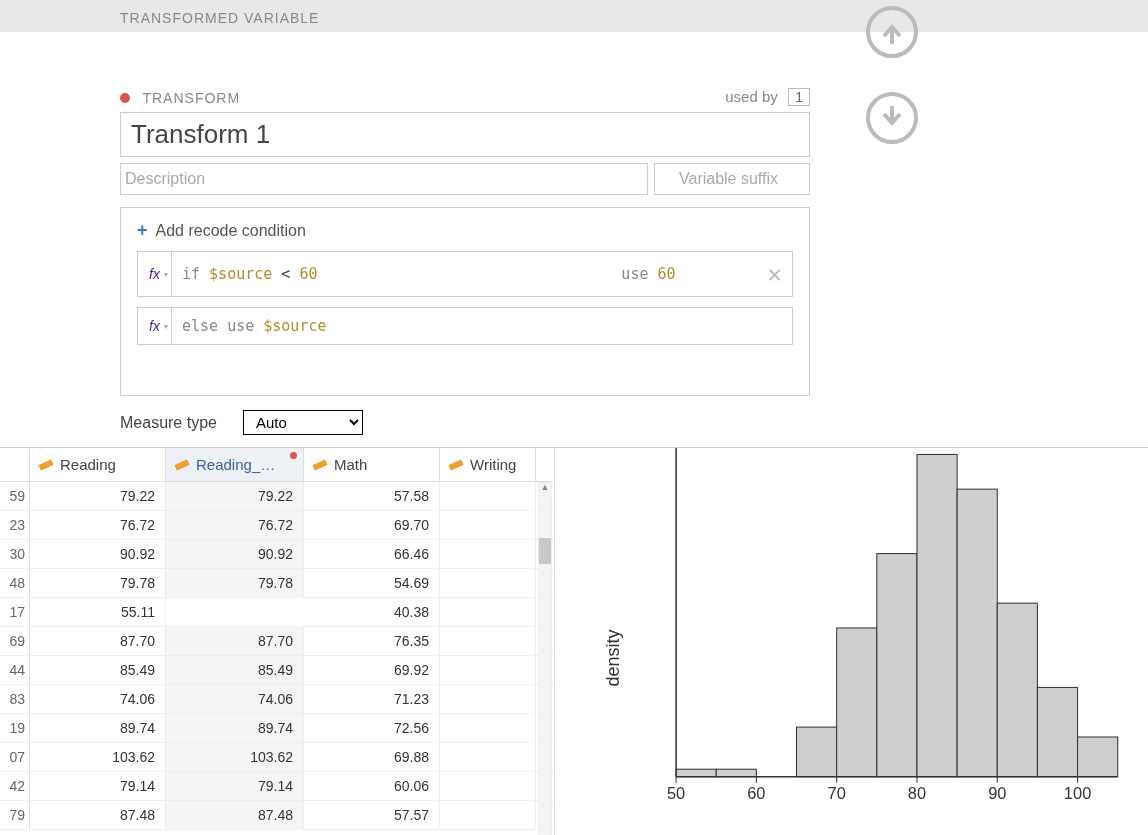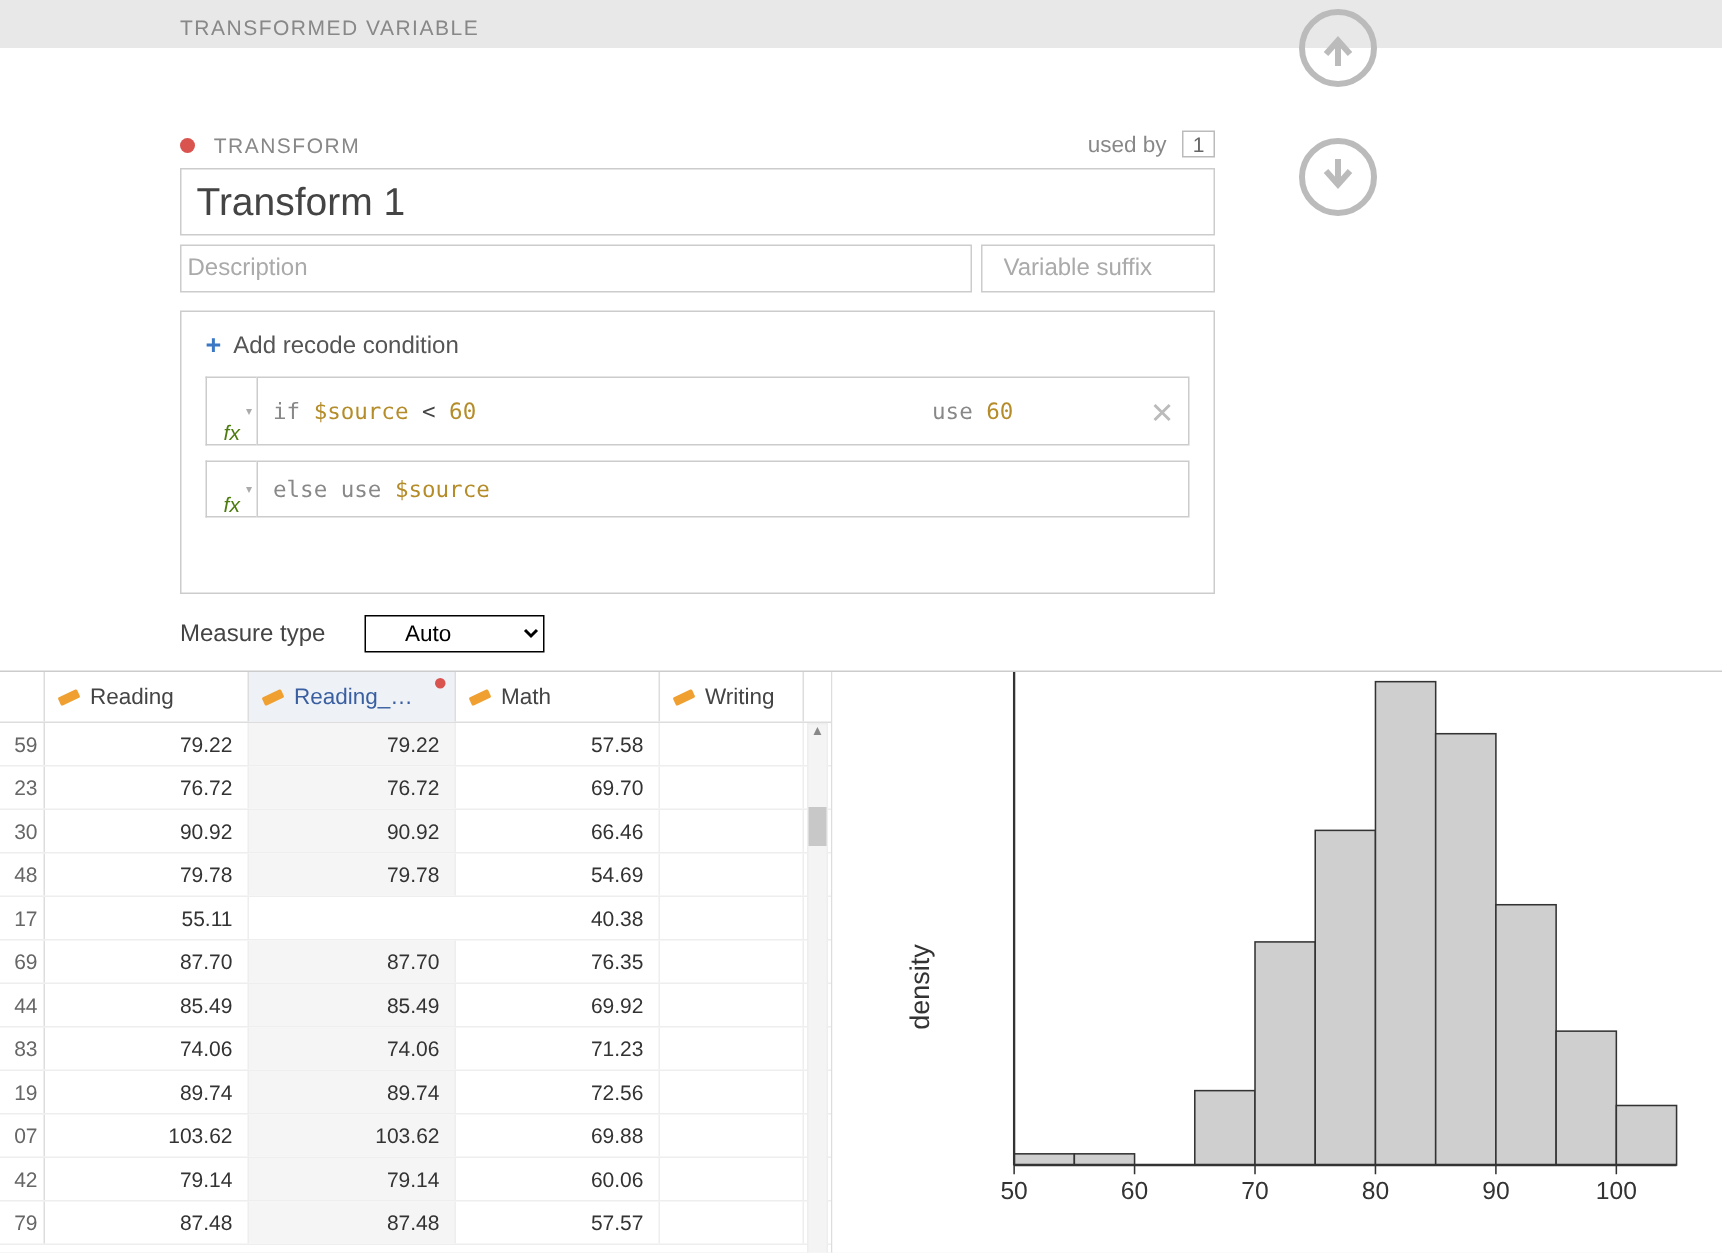--- a/index.html
+++ b/index.html
@@ -10,35 +10,35 @@
   .panel-inner { padding:18px 0 12px 120px;}
   .panel-card { width:690px;margin-top:38px;}
   .row1 { display:flex; align-items:center; justify-content:space-between; width:690px;}
   .dot { width:10px; height:10px; border-radius:50%; background:#d9534f; display:inline-block; margin-right:8px; vertical-align:middle;}
   .tlabel { color:#888; letter-spacing:1px; font-size:14px; vertical-align:middle;}
   .usedby { color:#888; font-size:15px;}
   .usedby-num { border:1px solid #bbb; padding:0 6px; margin-left:6px; color:#666; font-size:14px;}
   .name-input { width:690px; margin-top:6px; border:1px solid #ccc; font-size:26px; padding:6px 10px; color:#444; background:#fff;}
   .two { display:flex; gap:6px; margin-top:6px; width:690px;}
   .desc-input { flex:1; border:1px solid #ccc; font-size:16px; padding:6px 4px; color:#444;}
-  .suffix-input { width:156px; border:1px solid #ccc; font-size:16px; padding:6px 14px; color:#444;}
+  .suffix-input { width:156px; border:1px solid #ccc; font-size:16px; padding:6px 24px; color:#444;}
   ::placeholder { color:#aaa; }
   .recode-box { width:690px; border:1px solid #ccc; margin-top:12px; padding:12px 16px 40px 16px; background:#fff;}
   .add-line { color:#555; font-size:16px; margin-bottom:10px; cursor:pointer; display:flex; align-items:center;}
   .plus { color:#3b78c4; font-weight:bold; font-size:18px; margin-right:8px;}
   .cond-row { display:flex; align-items:stretch; margin-bottom:10px;}
-  .fx-btn { width:34px; border:1px solid #ccc; border-right:none; display:flex; align-items:flex-end; justify-content:center; color:#4d7c0f; font-style:italic; position:relative; cursor:pointer; font-size:14px;}
+  .fx-btn { width:34px; border:1px solid #ccc; border-right:none; display:flex; align-items:center; justify-content:center; color:#4c1d95; font-style:italic; position:relative; cursor:pointer; font-size:14px;}
   .fx-btn::after{content:"▾"; font-style:normal; font-size:8px; color:#aaa; position:absolute; right:3px; top:50%; transform:translateY(-50%);}
   .cond-body { flex:1; border:1px solid #ccc; padding:8px 10px; font-family: Consolas, monospace; font-size:15px; color:#444; display:flex; align-items:center; min-height:38px;}
   .kw { color:#888;}
   .var { color:#b58c2a;}
   .num { color:#b58c2a;}
   .close-x { color:#bbb; font-size:24px; margin-left:12px; cursor:pointer;}
   .measure-row { margin-top:14px; font-size:16px; color:#444; display:flex; align-items:center; gap:26px;}
-  select.measure { border:1px solid #000; font-size:15px; padding:2px 22px; width:120px; background:#fff;}
+  select.measure { border:1px solid #000; font-size:15px; padding:2px 8px; width:120px; background:#fff;}
   .nav-circle { width:52px; height:52px; border:4px solid #bbb; border-radius:50%; display:flex; align-items:center; justify-content:center; position:absolute; right:230px;}
   .nav-up { top:-26px;}
   .nav-down { top:60px;}
   .arrow-svg { fill:none; stroke:#bbb; stroke-width:4;}
   
   
   .split { display:flex; height:420px; background:#fff;}
   .tbl-pane { width:555px; border-right:1px solid #ddd; position:relative; overflow:hidden;}
   .chart-pane { flex:1; background:#fff; position:relative;}
   

